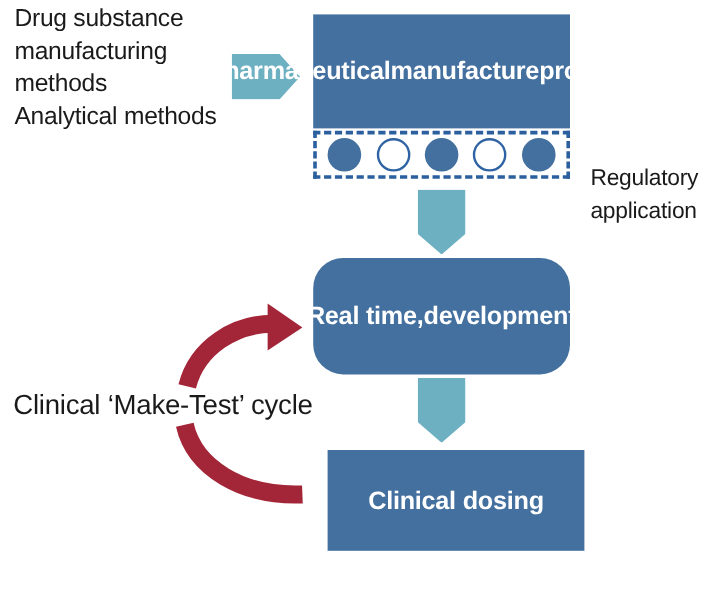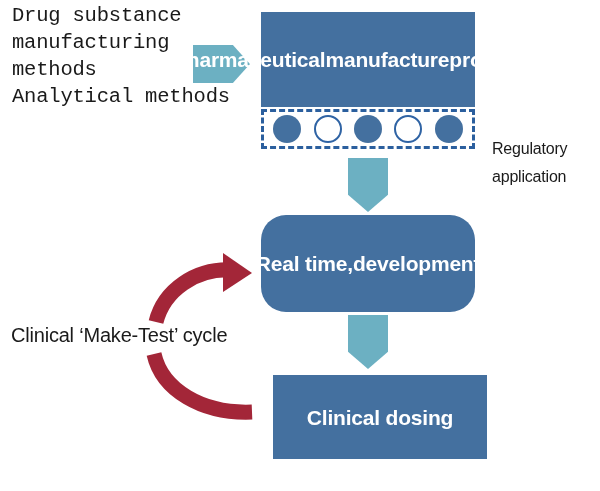--- a/index.html
+++ b/index.html
@@ -22,21 +22,21 @@
   .input-text {
     position: absolute;
     left: 12px;
     top: 2px;
     width: 200px;
     font-size: 20.5px;
     line-height: 27px;
     color: #1a1a1a;
     letter-spacing: -0.2px;
   }
-  .input-text div { white-space: nowrap; font-family: Liberation Mono, monospace; }
+  .input-text div { white-space: nowrap; }
 
   
   .arrow-right {
     position: absolute;
     left: 193px;
     top: 45px;
     width: 57px;
     height: 38px;
     background: #6cb0c2;
     -webkit-clip-path: polygon(0% 0%, 70% 0%, 100% 50%, 70% 100%, 0% 100%);
@@ -99,33 +99,33 @@
     clip-path: polygon(0% 0%, 100% 0%, 100% 68%, 50% 100%, 0% 68%);
   }
   #arrow-down-1 { top: 158px; }
   #arrow-down-2 { top: 315px; }
 
   
   .regulatory-text {
     position: absolute;
     left: 492px;
     top: 135px;
-    font-size: 16px;
+    font-size: 19px;
     line-height: 28px;
     color: #1a1a1a;
     letter-spacing: -0.2px;
   }
   .regulatory-text div { white-space: nowrap; }
 
   
   .cycle-text {
     position: absolute;
     left: 11px;
     top: 324px;
-    font-size: 20px;
+    font-size: 23px;
     color: #1a1a1a;
     white-space: nowrap;
     letter-spacing: -0.2px;
   }
 
   
   #cycle-arrow {
     position: absolute;
     left: 140px;
     top: 250px;

